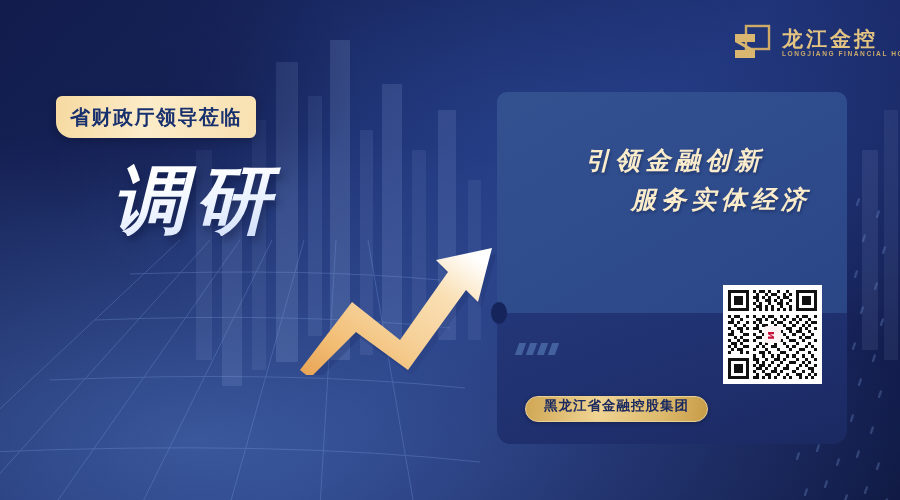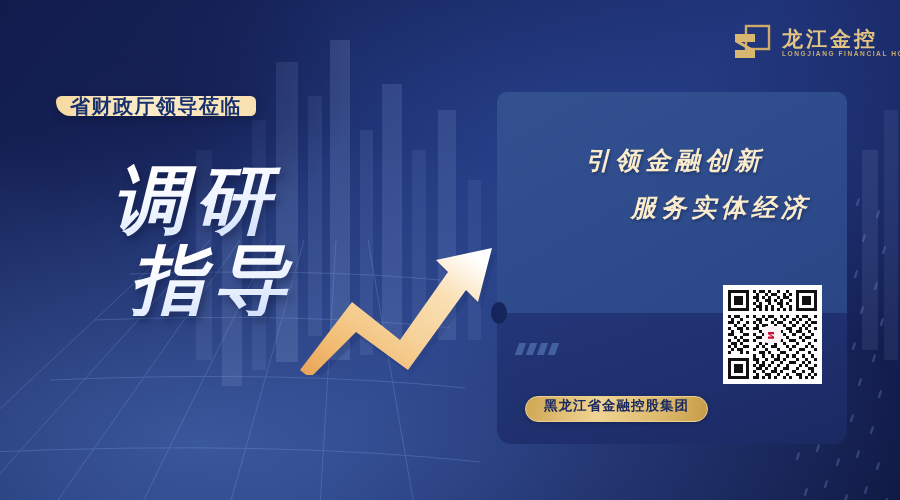--- a/index.html
+++ b/index.html
@@ -40,21 +40,21 @@
     font-size:21px;font-weight:700;color:#e2c381;letter-spacing:3px;line-height:1;
     font-family:"Liberation Sans","DejaVu Sans",sans-serif;
   }
   .logo-en{
     font-size:6.6px;font-weight:700;color:#cbab6d;letter-spacing:1.55px;line-height:1;
     white-space:nowrap;
   }
 
   
   .badge{
-    position:absolute;left:56px;top:96px;height:20px;
+    position:absolute;left:56px;top:96px;height:42px;
     padding:0 14px;display:flex;align-items:center;
     border-radius:6px 6px 6px 16px;
     background:linear-gradient(100deg,#f6d9a0 0%,#fcecc9 45%,#f8e0b0 100%);
     box-shadow:0 2px 10px rgba(0,0,0,.22);
   }
   .badge-text{
     font-size:20px;font-weight:700;color:#17306e;letter-spacing:1.5px;white-space:nowrap;
   }
 
   
@@ -88,21 +88,21 @@
     background:#16245c;border-radius:50%;
   }
   .slogan{position:absolute;left:0;top:50px;width:330px;padding:0 26px;}
   .slogan-line{
     font-size:25px;font-weight:700;font-style:italic;color:#fbeccb;
     letter-spacing:5px;line-height:1.55;white-space:nowrap;
     font-family:"Liberation Serif","DejaVu Serif",serif;
     text-shadow:1px 2px 3px rgba(10,18,50,.35);
   }
   .slogan-line.l1{text-align:left;padding-left:62px;}
-  .slogan-line.l2{text-align:left;padding-left:108px;margin-top:8px;}
+  .slogan-line.l2{text-align:left;padding-left:108px;}
 
   .slashes{position:absolute;left:20px;top:30px;display:flex;gap:4px;}
   .slash{width:7px;height:12px;background:#43619f;transform:skewX(-20deg);}
 
   .org-pill{
     position:absolute;left:28px;top:83px;height:26px;padding:0 18px;
     display:flex;align-items:flex-start;border-radius:13px;
     background:linear-gradient(100deg,#cfa653 0%,#f0d493 40%,#dcb96c 75%,#c79c47 100%);
     border:1px solid #e9d196;
     box-shadow:0 1px 4px rgba(0,0,0,.3);
@@ -227,21 +227,20 @@
       <div class="logo-en">LONGJIANG FINANCIAL HOLDING</div>
     </div>
   </div>
 
   <div class="badge">
     <span class="badge-text">省财政厅领导莅临</span>
   </div>
 
   <div class="headline">
     <div class="hl-line">调研</div>
-    <div class="hl-line second">指导</div>
   </div>
 
   <svg class="arrow" viewBox="0 0 200 185">
     <defs>
       <linearGradient id="agrad" x1="0" y1="1" x2="1" y2="0">
         <stop offset="0%" stop-color="#e8a254"></stop>
         <stop offset="22%" stop-color="#f2bd74"></stop>
         <stop offset="45%" stop-color="#f6d199"></stop>
         <stop offset="70%" stop-color="#fae0b5"></stop>
         <stop offset="92%" stop-color="#ffffff"></stop>

